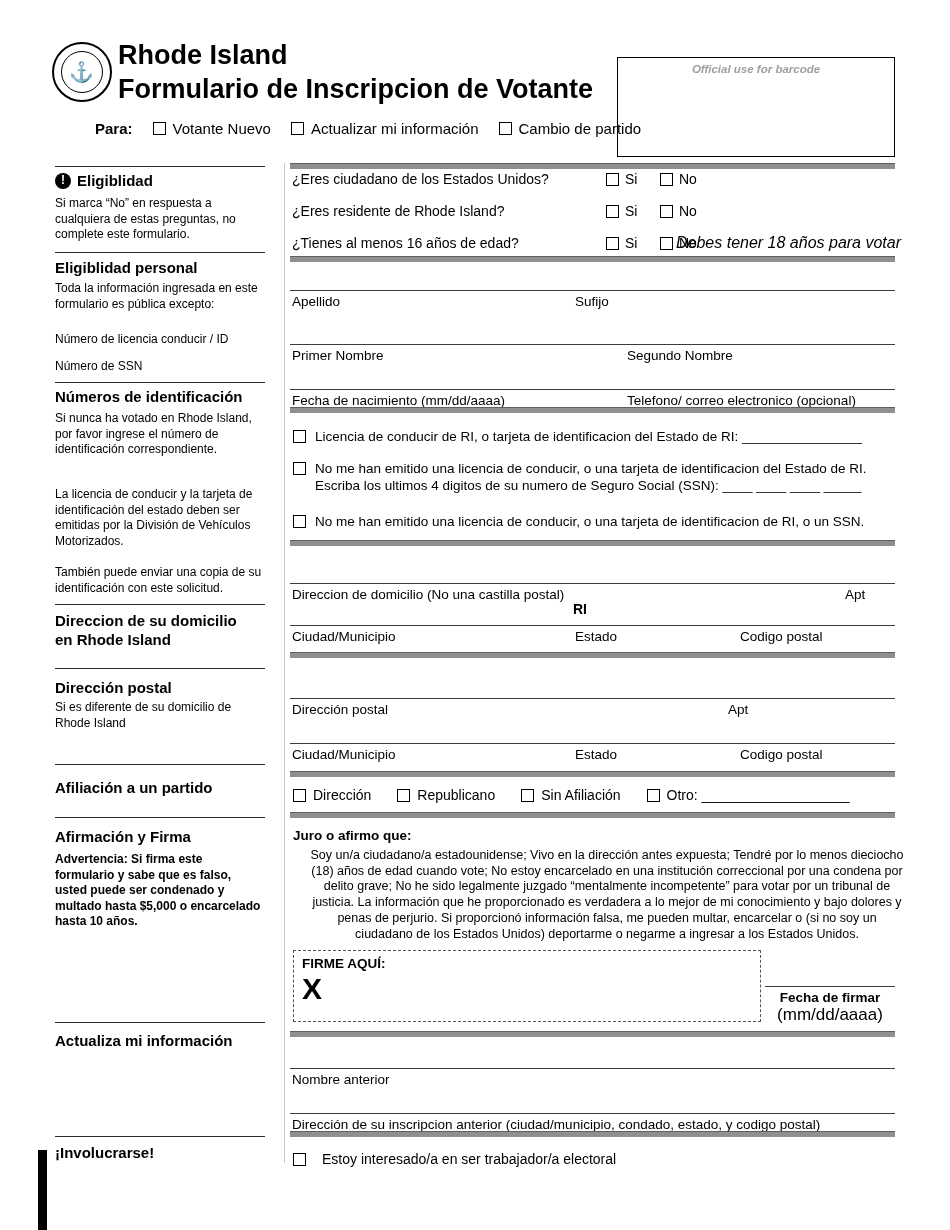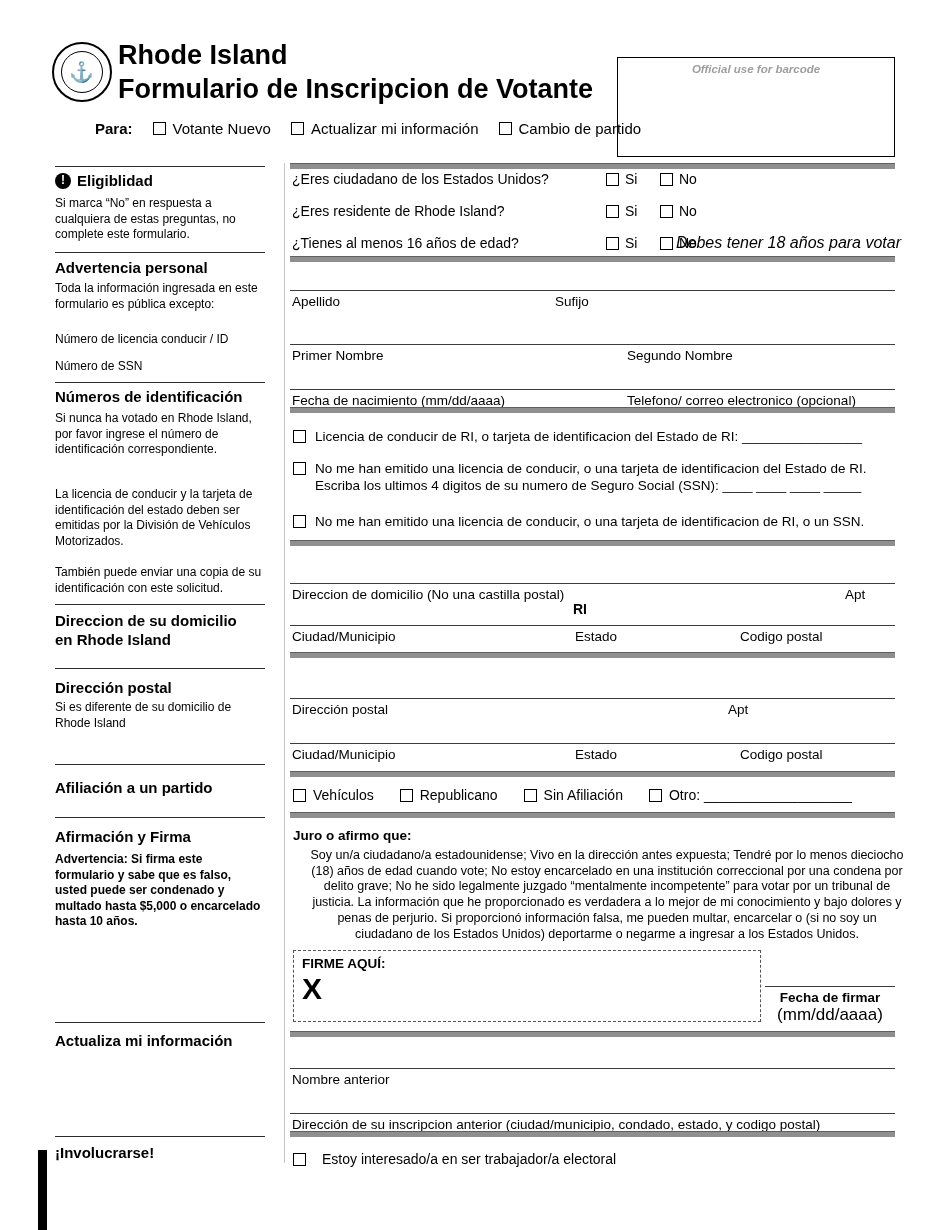--- a/index.html
+++ b/index.html
@@ -92,21 +92,21 @@
   <div class="vrule"></div>
 
   <div class="sline" style="top:166px"></div>
   <div class="sb-title titleflex" style="top:171px">
     <span class="exc">!</span>
     <span>Eligiblidad</span>
   </div>
   <div class="sb-body" style="top:196px">Si marca “No” en respuesta a cualquiera de estas preguntas, no complete este formulario.</div>
 
   <div class="sline" style="top:252px"></div>
-  <div class="sb-title" style="top:258px">Advertencia personal</div>
+  <div class="sb-title" style="top:258px">Eligiblidad personal</div>
   <div class="sb-body" style="top:281px">Toda la información ingresada en este formulario es pública excepto:</div>
   <div class="sb-body" style="top:332px">Número de licencia conducir / ID</div>
   <div class="sb-body" style="top:359px">Número de SSN</div>
 
   <div class="sline" style="top:382px"></div>
   <div class="sb-title" style="top:387px">Números de identificación</div>
   <div class="sb-body" style="top:411px">Si nunca ha votado en Rhode Island, por favor ingrese el número de identificación correspondiente.</div>
   <div class="sb-body" style="top:487px">La licencia de conducir y la tarjeta de identificación del estado deben ser emitidas por la División de Vehículos Motorizados.</div>
   <div class="sb-body" style="top:565px">También puede enviar una copia de su identificación con este solicitud.</div>
 
@@ -166,21 +166,21 @@
         <span class="cbi"></span>
         <span>No</span>
       </span>
     <span class="agenote">Debes tener 18 años para votar</span>
   </div>
 
   <div class="bar" style="top:256px"></div>
 
   <div class="fline" style="top:290px"></div>
   <span class="flabel" style="left:292px; top:294px">Apellido</span>
-  <span class="flabel" style="left:555px; top:294px">Sufijo</span>
+  <span class="flabel" style="left:575px; top:294px">Sufijo</span>
 
   <div class="fline" style="top:344px"></div>
   <span class="flabel" style="left:292px; top:348px">Primer Nombre</span>
   <span class="flabel" style="left:627px; top:348px">Segundo Nombre</span>
 
   <div class="fline" style="top:389px"></div>
   <span class="flabel" style="left:292px; top:393px">Fecha de nacimiento (mm/dd/aaaa)</span>
   <span class="flabel" style="left:627px; top:393px">Telefono/ correo electronico (opcional)</span>
 
   <div class="bar" style="top:407px"></div>
@@ -223,21 +223,21 @@
   <div class="fline" style="top:743px"></div>
   <span class="flabel" style="left:292px; top:747px">Ciudad/Municipio</span>
   <span class="flabel" style="left:575px; top:747px">Estado</span>
   <span class="flabel" style="left:740px; top:747px">Codigo postal</span>
 
   <div class="bar" style="top:771px"></div>
 
   <div class="party-row">
     <span class="opt">
       <span class="cbi"></span>
-      <span>Vehículos</span>
+      <span>Dirección</span>
     </span>
     <span class="opt">
       <span class="cbi"></span>
       <span>Republicano</span>
     </span>
     <span class="opt">
       <span class="cbi"></span>
       <span>Sin Afiliación</span>
     </span>
     <span class="opt">

